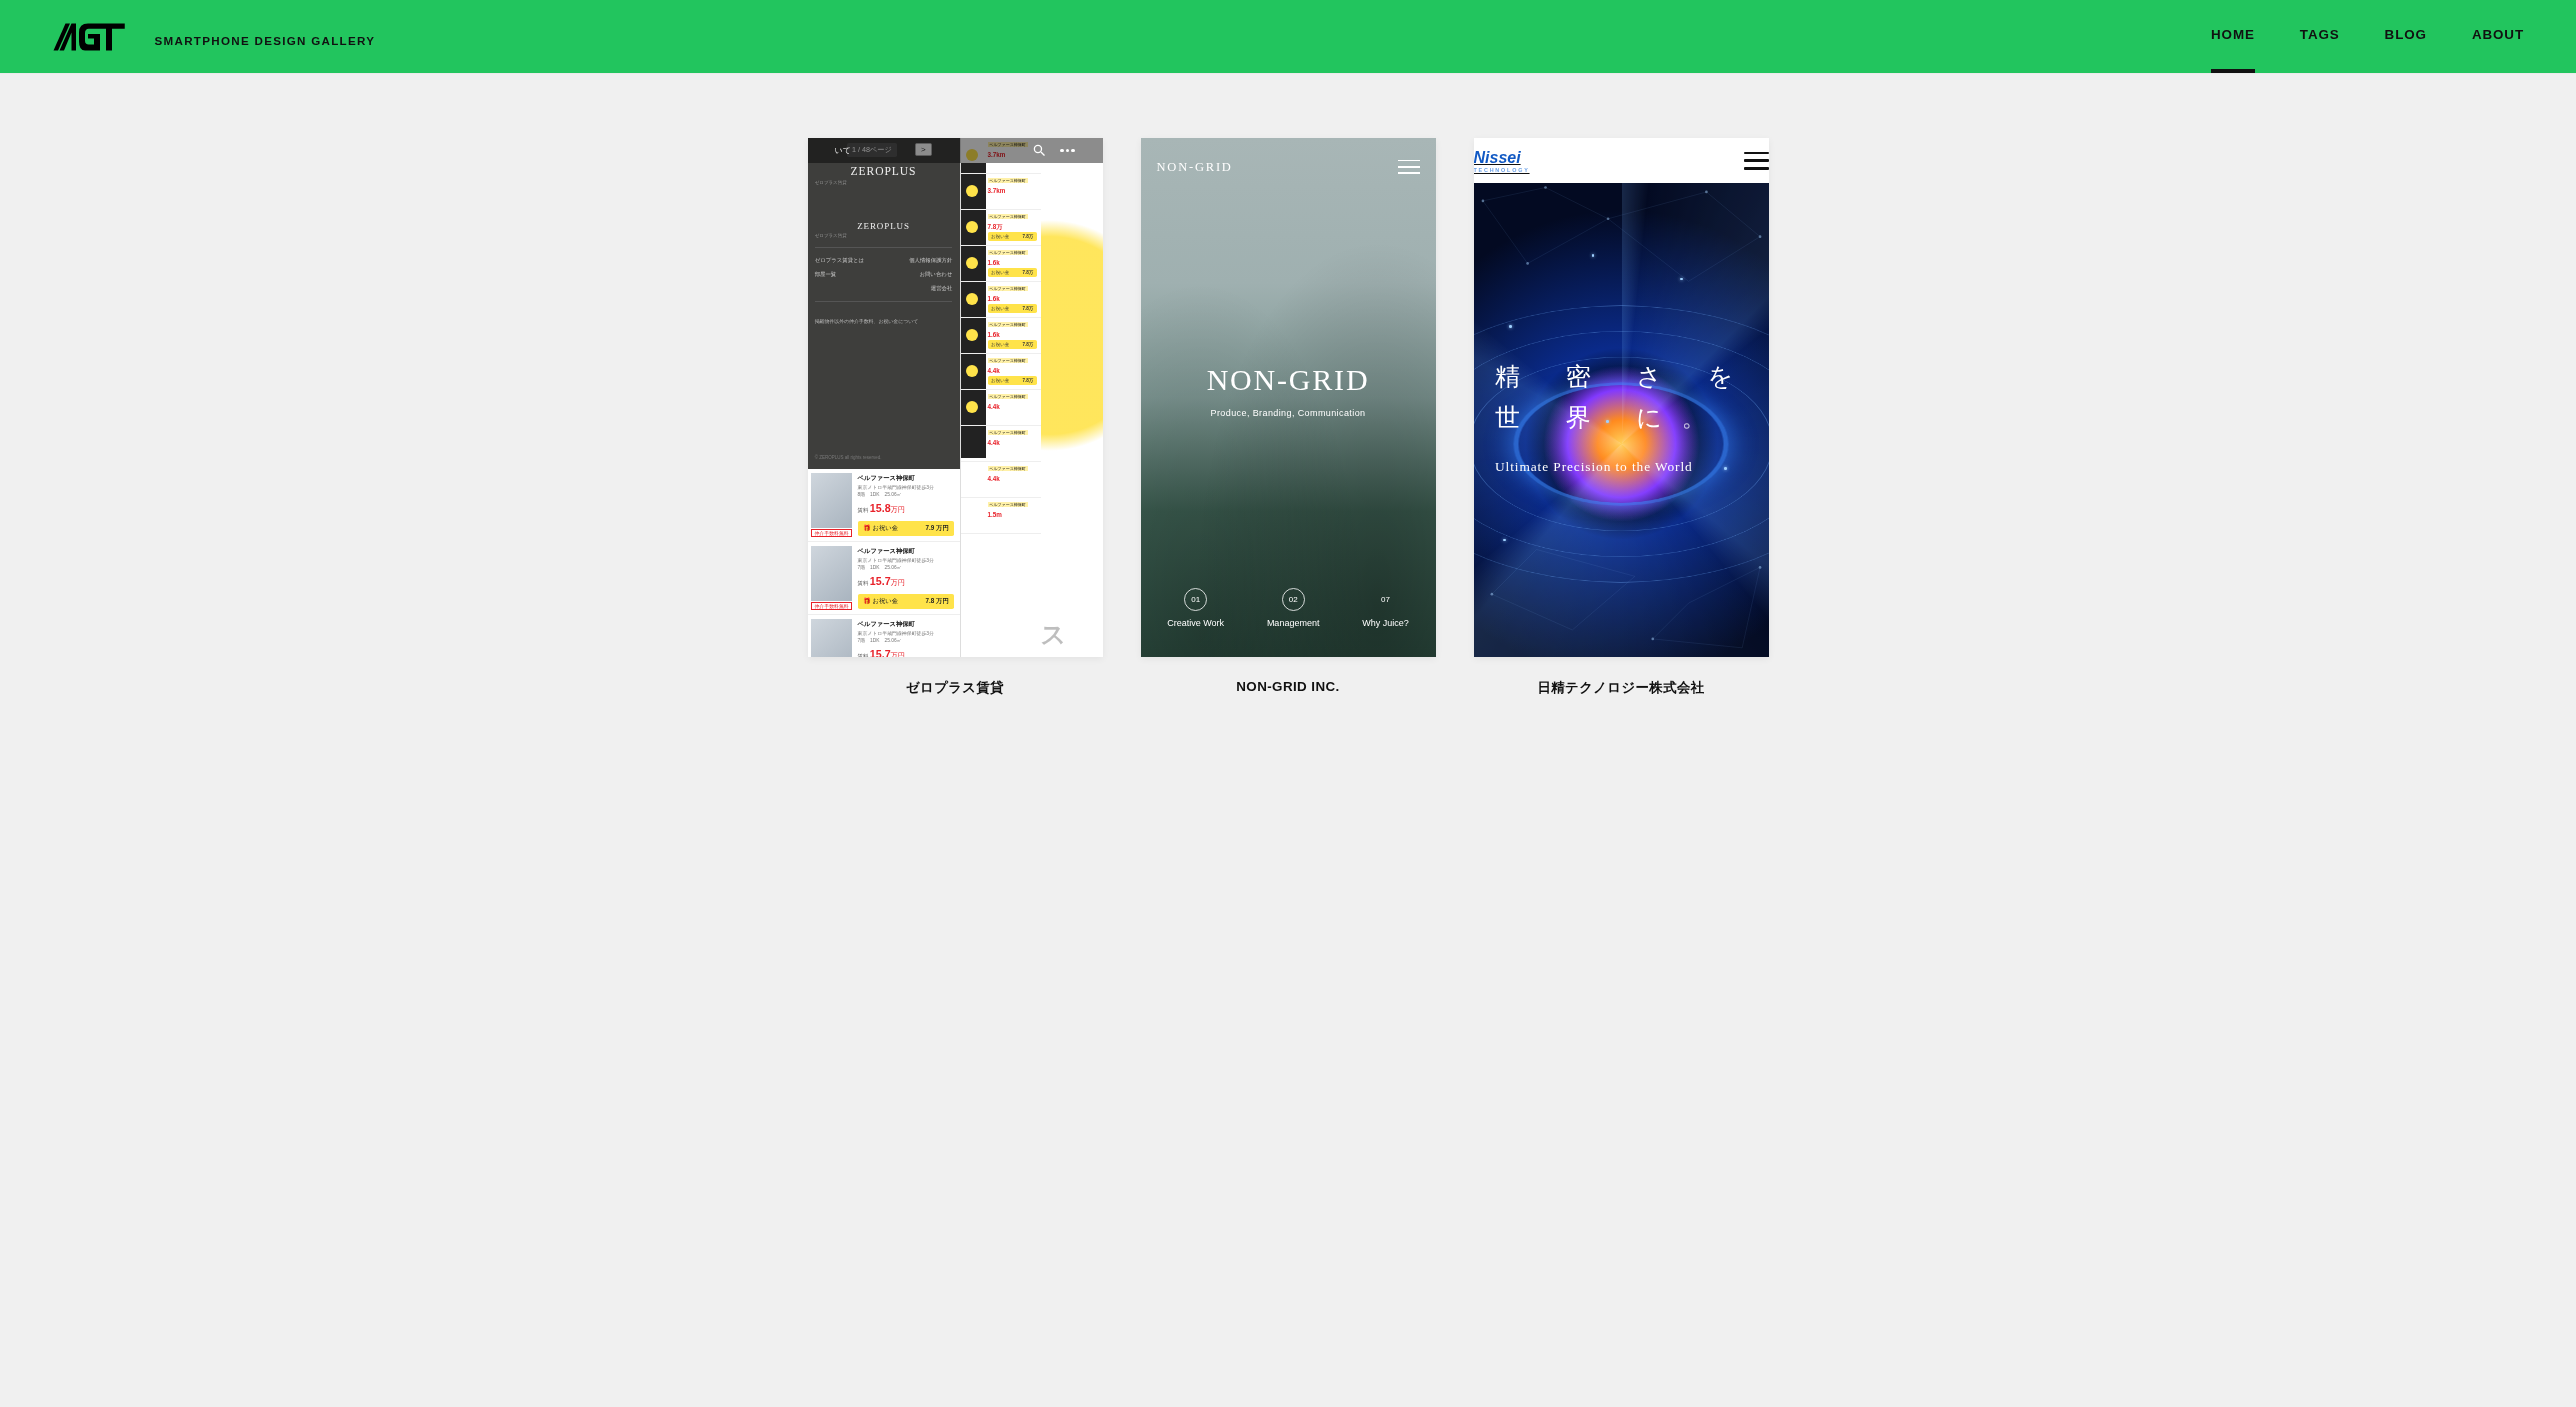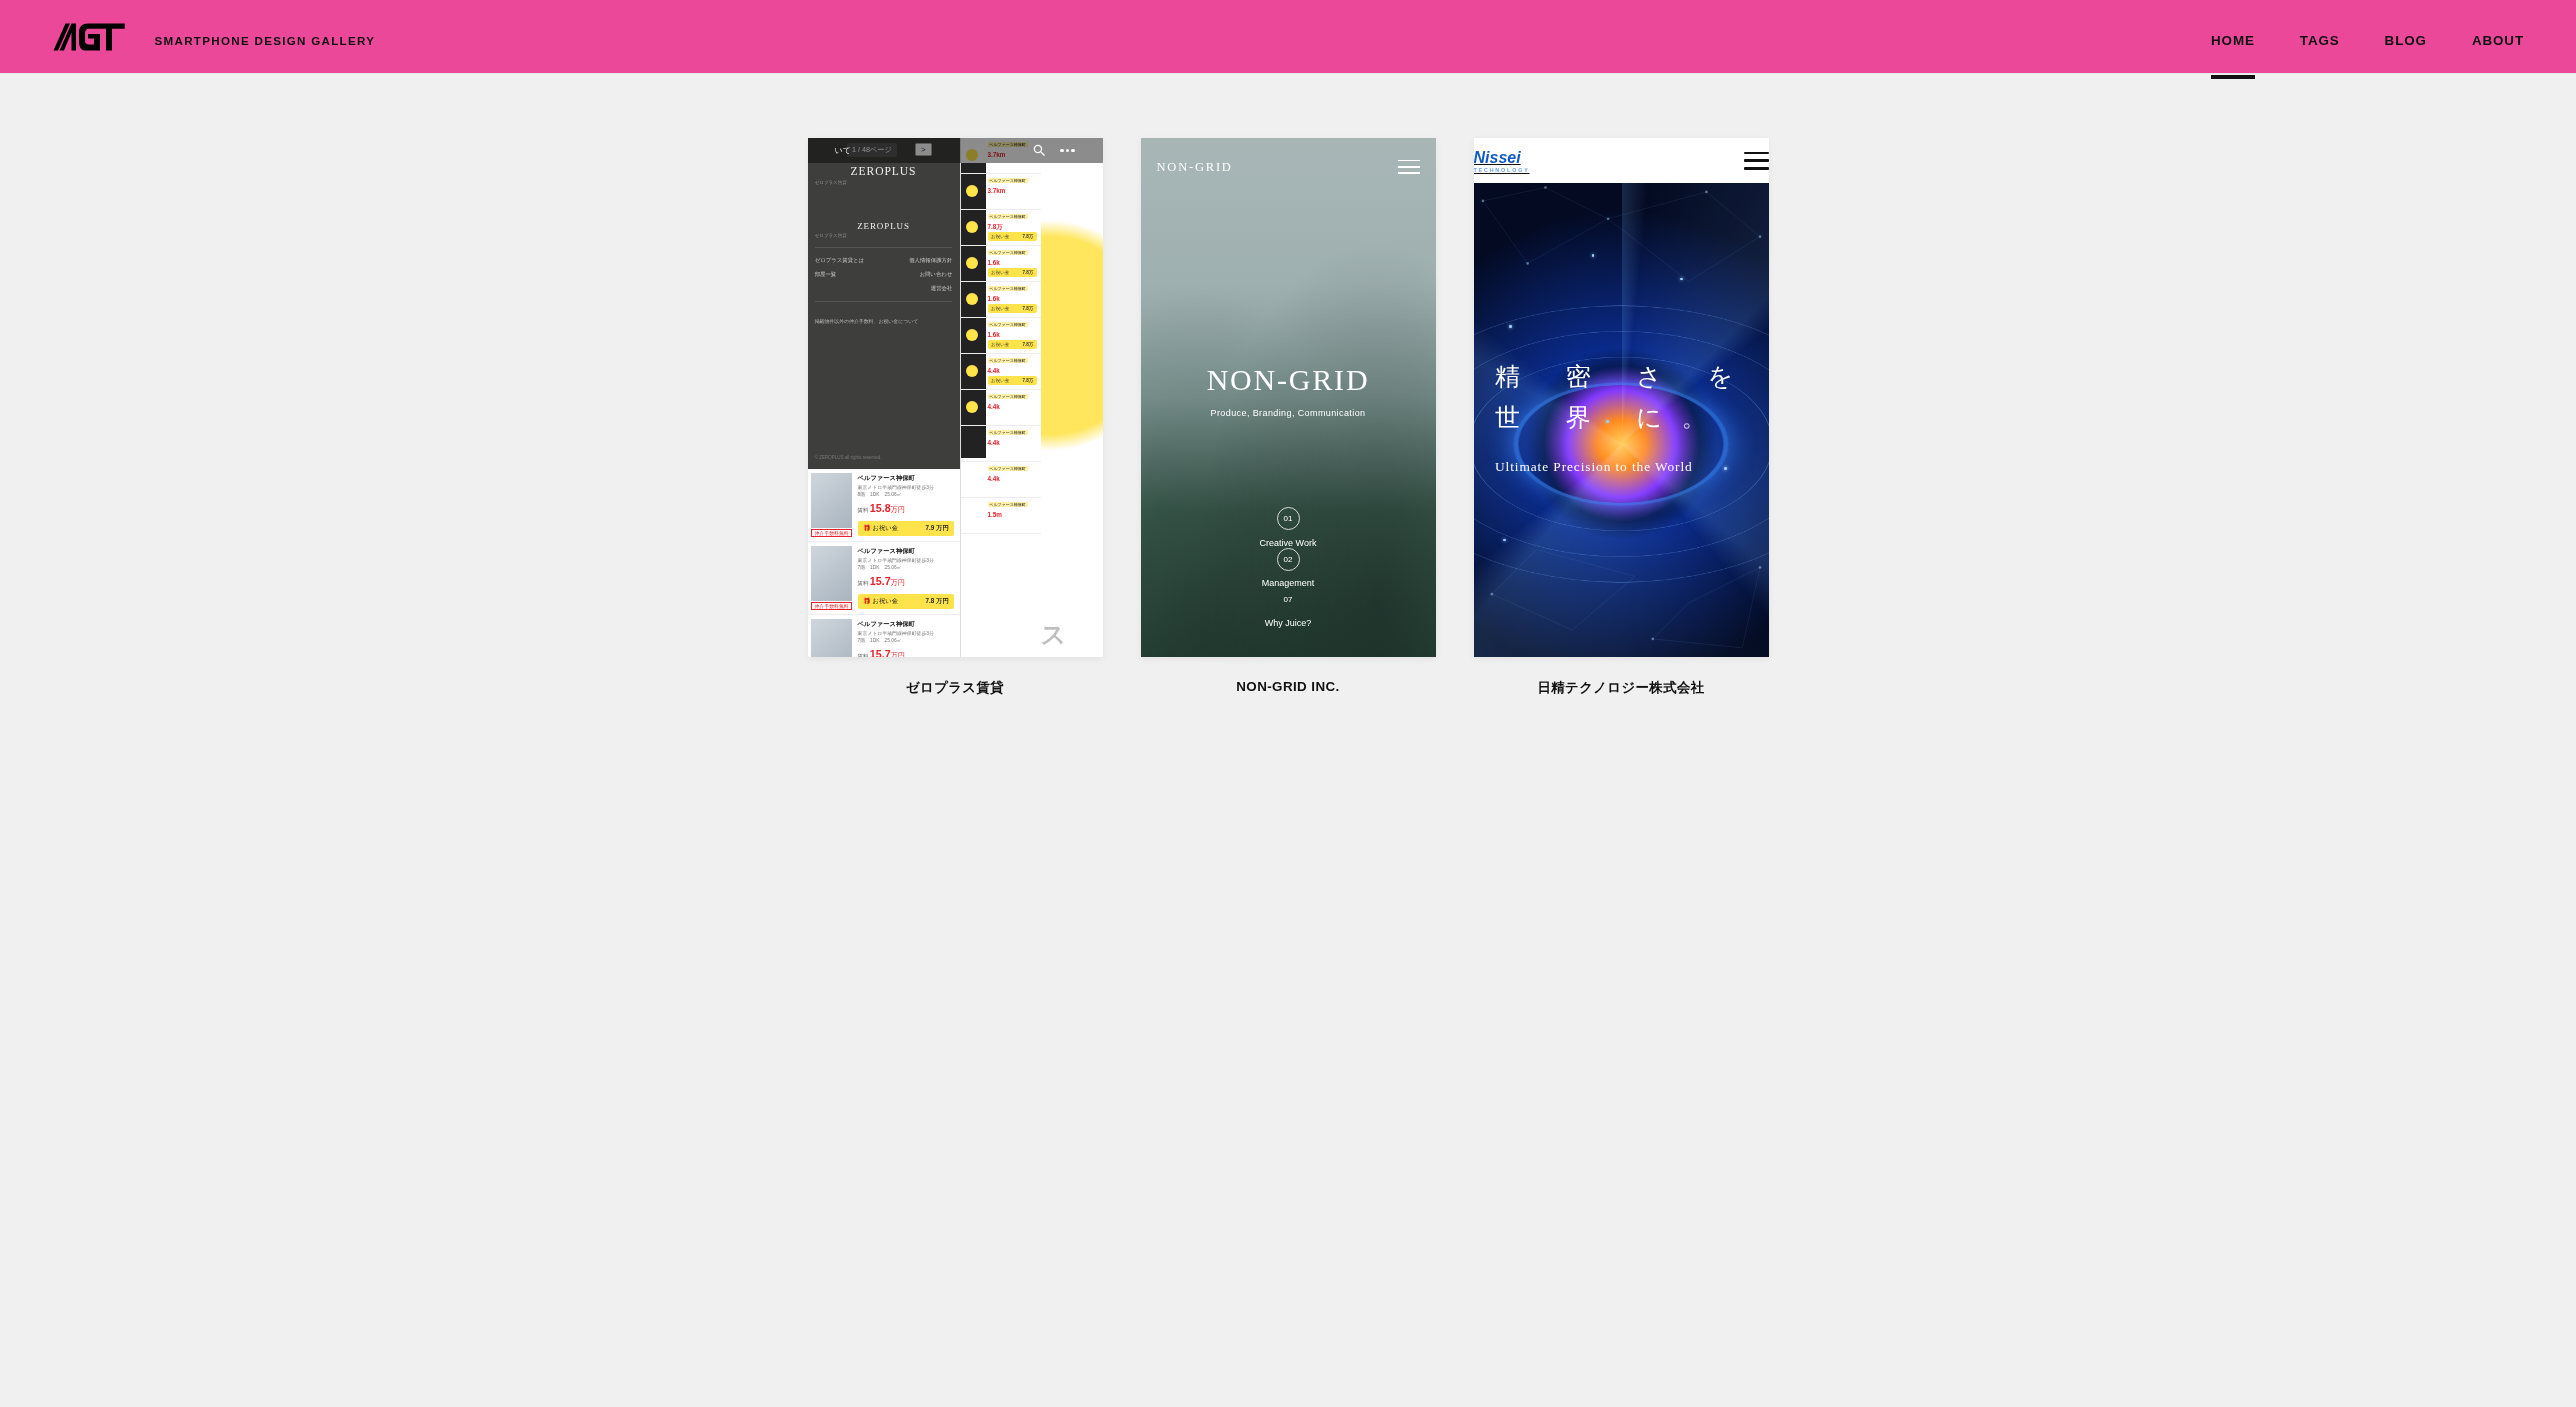--- a/index.html
+++ b/index.html
@@ -1,24 +1,24 @@
 <!DOCTYPE html>
 <html style="font-size:14.3px"><head>
   <meta charset="utf-8">
   <style>
     * { margin: 0; padding: 0; box-sizing: border-box; }
     body { font-family: -apple-system, BlinkMacSystemFont, "Helvetica Neue", Arial, sans-serif; background: #f0f0f0; color: #111; }
 
     
     .header {
       display: flex;
-      align-items: flex-end;
+      align-items: center;
       justify-content: space-between;
       padding: 21.5px 52px;
-      background: #ec4899;
+      background: #22c55e;
       border-bottom: 0.9px solid #eaeaea;
     }
     .logo-block { display: flex; align-items: flex-end; gap: 12.5px; }
     .logo {
       font-family: "Arial Black", sans-serif;
       font-weight: 900;
       font-size: 32px;
       letter-spacing: -0.9px;
       color: #000;
       display: flex;
@@ -191,21 +191,20 @@
       font-size:30px; letter-spacing:1.8px; color:#fff;
     }
     .t2-sub {
       position:absolute; top:270px; left:0; right:0;
       text-align:center; font-size:9px; color:#fff; letter-spacing:0.4px;
     }
     .t2-menu {
       position:absolute; bottom:29px; left:0; right:0;
       display:flex; justify-content:space-around;
       padding:0 5.4px;
-      flex-direction:column;
     }
     .t2-menu-item { text-align:center; color:#fff; font-size:9px; }
     .t2-menu-item .num {
       width:23px;height:23px;border:0.9px solid rgba(255,255,255,0.8);
       border-radius:50%; margin:0 auto 7.2px;
       display:flex;align-items:center;justify-content:center;
       font-size:8px;
     }
 
     

